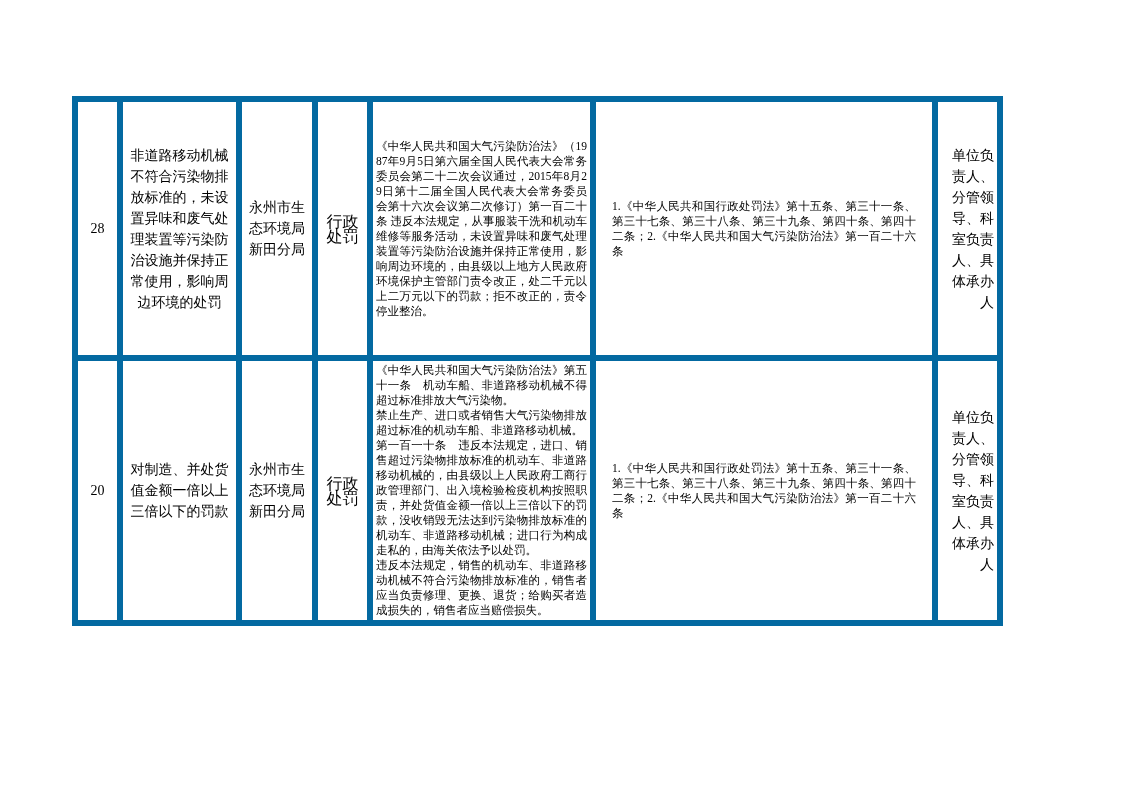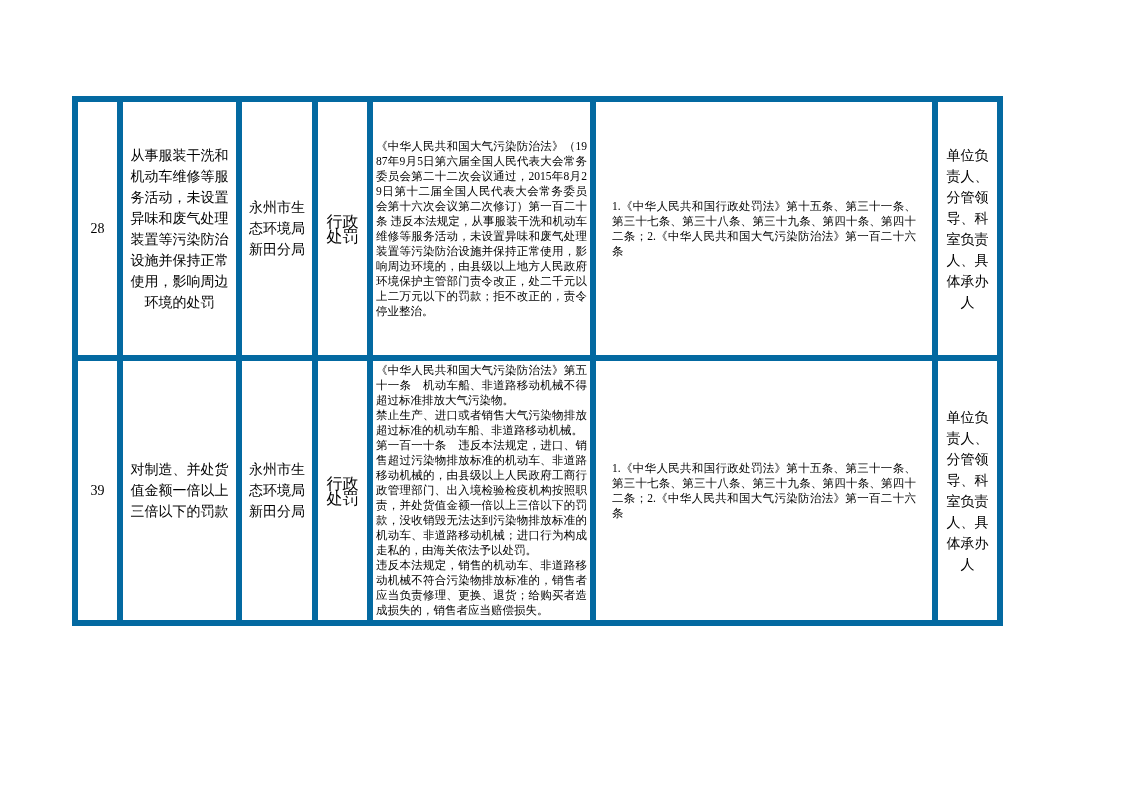--- a/index.html
+++ b/index.html
@@ -73,21 +73,21 @@
   }
   td.c-account {
     text-align: justify;
     font-size: 11.5px;
     line-height: 15px;
     padding: 2px 16px;
     line-break: anywhere;
     text-justify: inter-character;
   }
   td.c-resp {
-    text-align: center;
+    text-align: right;
     font-size: 14px;
     line-height: 21px;
     padding: 2px 3px;
     line-break: anywhere;
   }
 </style>
 </head>
 <body>
 
 <div class="canvas">
@@ -97,29 +97,29 @@
       <col style="width:119px">
       <col style="width:76px">
       <col style="width:55px">
       <col style="width:223px">
       <col style="width:342px">
       <col style="width:65px">
     </colgroup>
     <tbody>
       <tr class="row-a">
         <td class="c-num">28</td>
-        <td class="c-item">从事服装干洗和机动车维修等服务活动，未设置异味和废气处理装置等污染防治设施并保持正常使用，影响周边环境的处罚</td>
+        <td class="c-item">非道路移动机械不符合污染物排放标准的，未设置异味和废气处理装置等污染防治设施并保持正常使用，影响周边环境的处罚</td>
         <td class="c-agency">永州市生态环境局新田分局</td>
         <td class="c-type">行政处罚</td>
         <td class="c-basis">《中华人民共和国大气污染防治法》（1987年9月5日第六届全国人民代表大会常务委员会第二十二次会议通过，2015年8月29日第十二届全国人民代表大会常务委员会第十六次会议第二次修订）第一百二十条 违反本法规定，从事服装干洗和机动车维修等服务活动，未设置异味和废气处理装置等污染防治设施并保持正常使用，影响周边环境的，由县级以上地方人民政府环境保护主管部门责令改正，处二千元以上二万元以下的罚款；拒不改正的，责令停业整治。</td>
         <td class="c-account">1.《中华人民共和国行政处罚法》第十五条、第三十一条、第三十七条、第三十八条、第三十九条、第四十条、第四十二条；2.《中华人民共和国大气污染防治法》第一百二十六条</td>
         <td class="c-resp">单位负责人、分管领导、科室负责人、具体承办人</td>
       </tr>
       <tr class="row-b">
-        <td class="c-num">39</td>
+        <td class="c-num">20</td>
         <td class="c-item">对制造、并处货值金额一倍以上三倍以下的罚款</td>
         <td class="c-agency">永州市生态环境局新田分局</td>
         <td class="c-type">行政处罚</td>
         <td class="c-basis">《中华人民共和国大气污染防治法》第五十一条　机动车船、非道路移动机械不得超过标准排放大气污染物。
 禁止生产、进口或者销售大气污染物排放超过标准的机动车船、非道路移动机械。
 第一百一十条　违反本法规定，进口、销售超过污染物排放标准的机动车、非道路移动机械的，由县级以上人民政府工商行政管理部门、出入境检验检疫机构按照职责，并处货值金额一倍以上三倍以下的罚款，没收销毁无法达到污染物排放标准的机动车、非道路移动机械；进口行为构成走私的，由海关依法予以处罚。
 违反本法规定，销售的机动车、非道路移动机械不符合污染物排放标准的，销售者应当负责修理、更换、退货；给购买者造成损失的，销售者应当赔偿损失。</td>
         <td class="c-account">1.《中华人民共和国行政处罚法》第十五条、第三十一条、第三十七条、第三十八条、第三十九条、第四十条、第四十二条；2.《中华人民共和国大气污染防治法》第一百二十六条</td>
         <td class="c-resp">单位负责人、分管领导、科室负责人、具体承办人</td>
       </tr>

